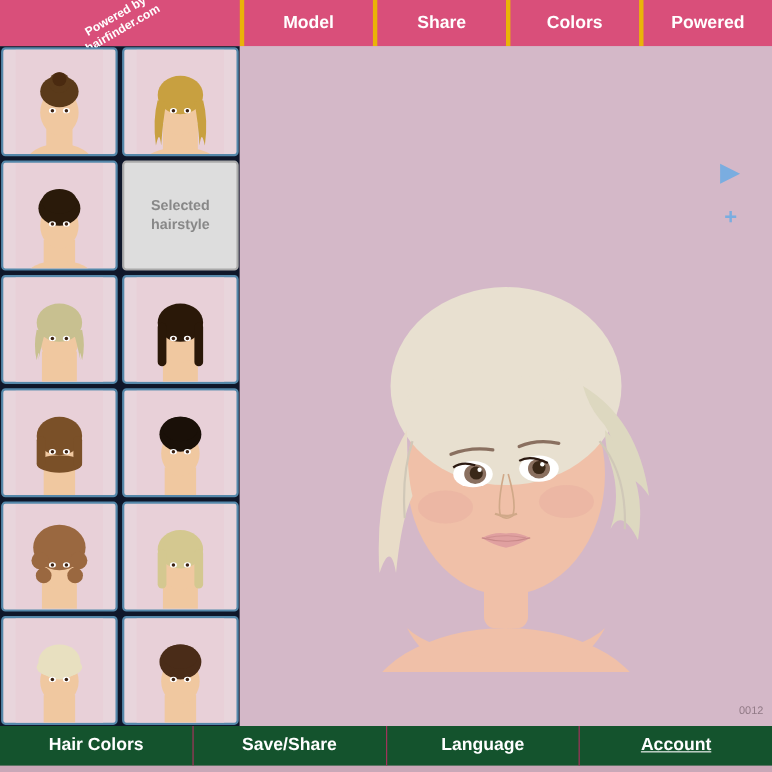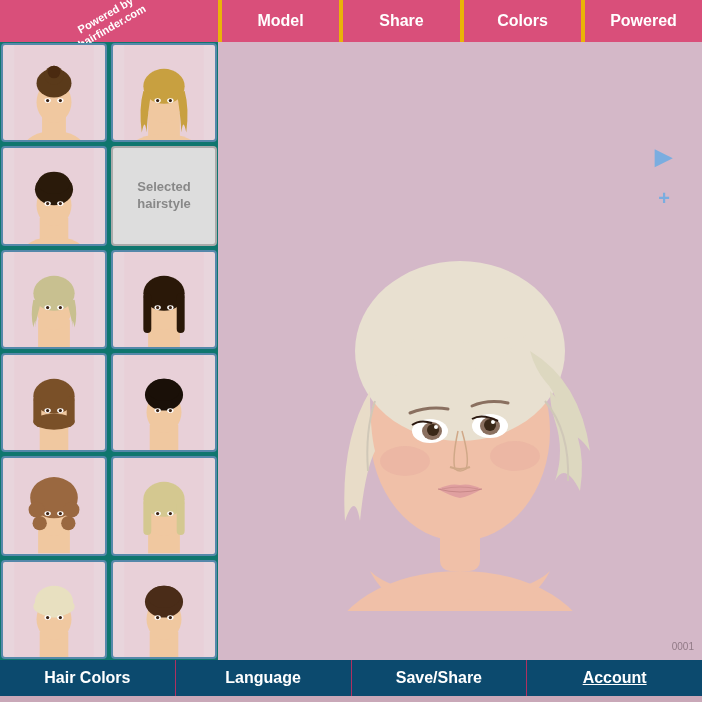--- a/index.html
+++ b/index.html
@@ -51,21 +51,21 @@
 
     
     .main-content {
       display: flex;
       height: 618px;
     }
 
     
     .sidebar {
       width: 218px;
-      background: #0f766e;
+      background: #0f172a;
       display: grid;
       grid-template-columns: 1fr 1fr;
       grid-template-rows: repeat(6, 1fr);
       gap: 4px;
       padding: 1px;
     }
     .hair-thumb {
       background: #e8d5dc;
       border: 2px solid #5588aa;
       border-radius: 4px;
@@ -172,21 +172,21 @@
       bottom: 8px;
       right: 8px;
       color: rgba(100,80,90,0.6);
       font-size: 10px;
     }
 
     
     .bottom-nav {
       display: flex;
       height: 36px;
-      background: #0c4a6e;
+      background: #14532d;
     }
     .bottom-nav .bottom-tab {
       flex: 1;
       display: flex;
       align-items: center;
       justify-content: center;
       color: white;
       font-size: 16px;
       font-weight: bold;
       cursor: pointer;
@@ -466,23 +466,23 @@
 
         <path d="M168 398 Q180 392 190 394 Q200 392 212 398 Q200 405 190 407 Q180 405 168 398Z" fill="#e0a0a0"></path>
         <path d="M168 398 Q190 404 212 398" stroke="#c88888" stroke-width="1" fill="none"></path>
         <path d="M172 398 Q190 394 208 398" stroke="#d09090" stroke-width="1" fill="none"></path>
 
         <ellipse cx="135" cy="370" rx="25" ry="15" fill="rgba(220,150,150,0.2)"></ellipse>
         <ellipse cx="245" cy="365" rx="25" ry="15" fill="rgba(220,150,150,0.2)"></ellipse>
       </svg>
     </div>
 
-    <div class="watermark">0001</div>
+    <div class="watermark">0012</div>
 
   </div>
 </div>
 
 <div class="bottom-nav">
   <div class="bottom-tab">Hair Colors</div>
+  <div class="bottom-tab">Save/Share</div>
   <div class="bottom-tab">Language</div>
-  <div class="bottom-tab">Save/Share</div>
   <div class="bottom-tab">Account</div>
 </div>
 
 </body></html>

